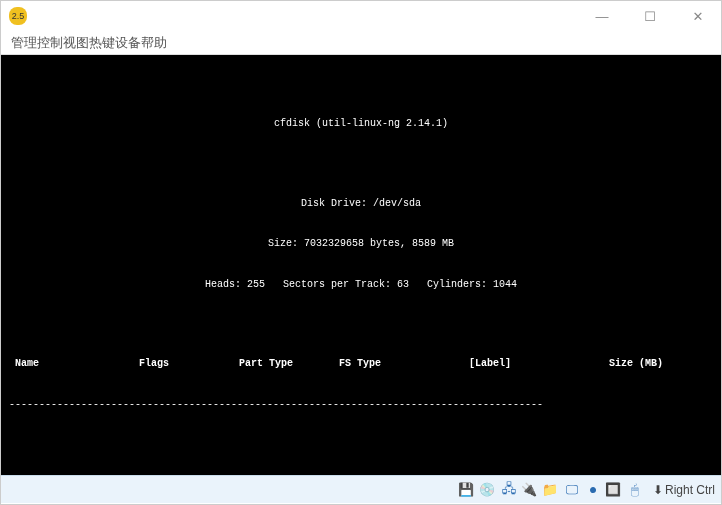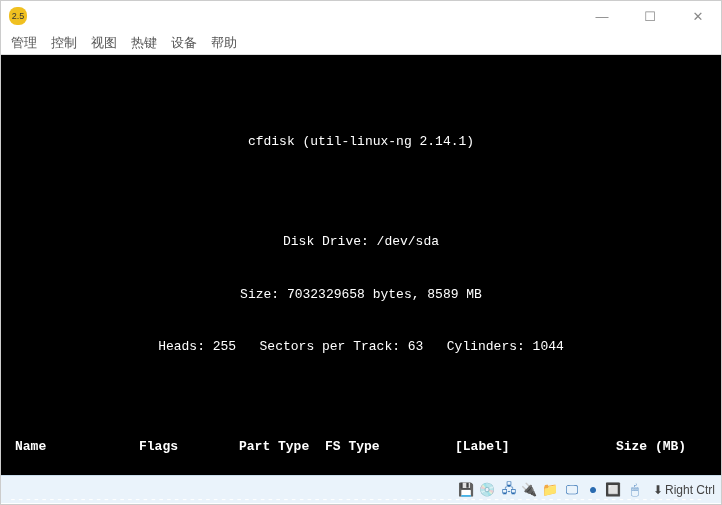--- a/index.html
+++ b/index.html
@@ -17,42 +17,42 @@
 .titlebar .app-icon {
   width: 18px; height: 18px; margin-right: 6px;
   background: #f0c020; border-radius: 8px;
   display: inline-flex; align-items: center; justify-content: center;
   font-size: 9px; color: #333;
 }
 .title-text { flex: 1; white-space: nowrap; overflow: hidden; }
 .win-btns { display: flex; gap: 18px; margin-left: auto; color: #888; }
 .win-btn { width: 30px; text-align: center; cursor: default; font-size: 13px; }
 .menubar {
-  height: 24px; display: flex; align-items: center; gap: 14px;
+  height: 24px; display: flex; align-items: center; 
   padding: 0 10px; font-size: 13px; color: #555;
   border-bottom: 1px solid #ddd;
 }
 .menu-item { cursor: default; }
 .console {
   background: #000; color: #fff;
-  font-family: "Courier New", monospace; font-size: 13px;
+  font-family: "Courier New", monospace; font-size: 10px;
   height: 420px; position: relative; line-height: 1.35;
   white-space: pre;
 }
 .center { text-align: center; }
 .header-row {
   display: flex; padding: 0 14px; font-weight: bold;
 }
 .hr-line { padding: 0 8px; letter-spacing: 0; overflow: hidden; }
 .col-name { width: 124px; }
 .col-flags { width: 100px; }
-.col-ptype { width: 86px; }
+.col-ptype { width: 100px; }
 .col-fstype { width: 130px; }
 .col-label { width: 140px; text-align: left; }
-.col-size { flex: 1; text-align: center; }
+.col-size { flex: 1; text-align: left; }
 .statusbar {
   height: 28px; background: #eaf3fb;
   display: flex; align-items: center; justify-content: flex-end;
   gap: 3px; padding: 0 6px; font-size: 12px; color: #333;
   border-top: 1px solid #c9dceb;
 }
 .sb-icon {
   width: 18px; height: 18px; display: inline-flex;
   align-items: center; justify-content: center;
   font-size: 13px; color: #2a6bb0;

